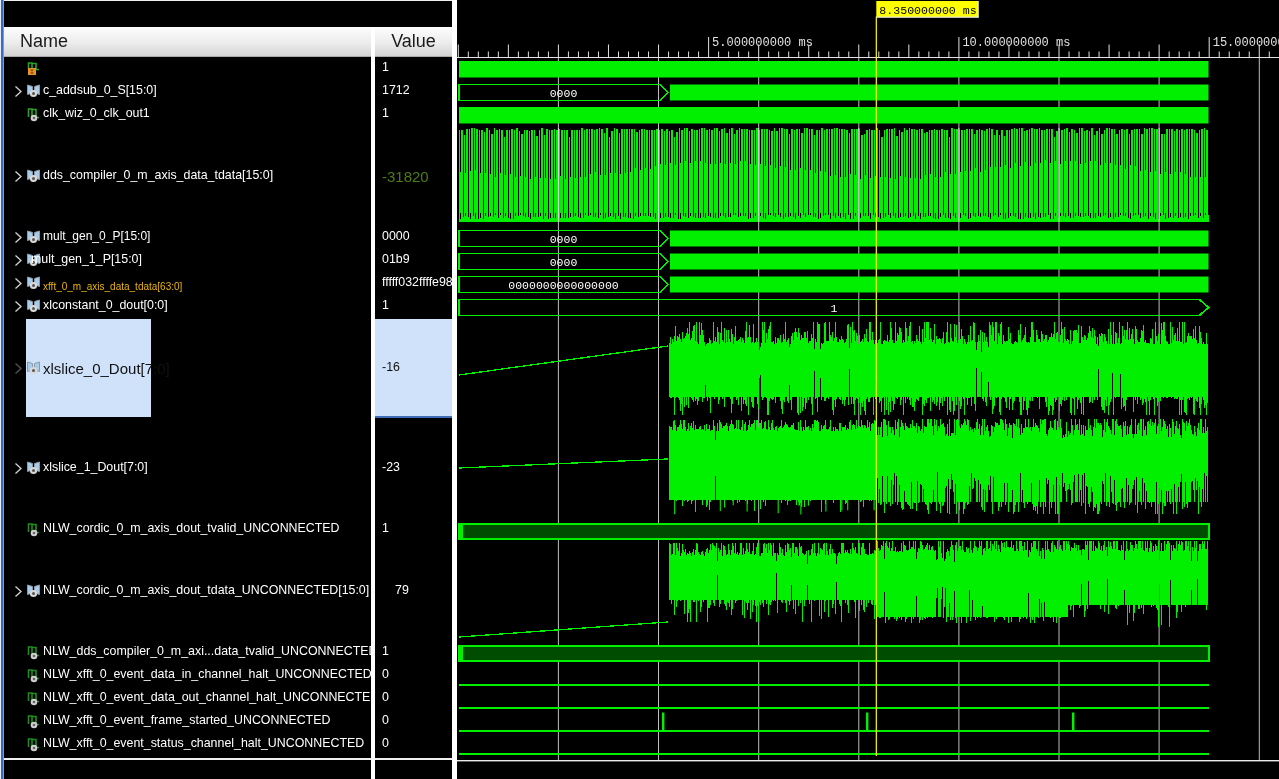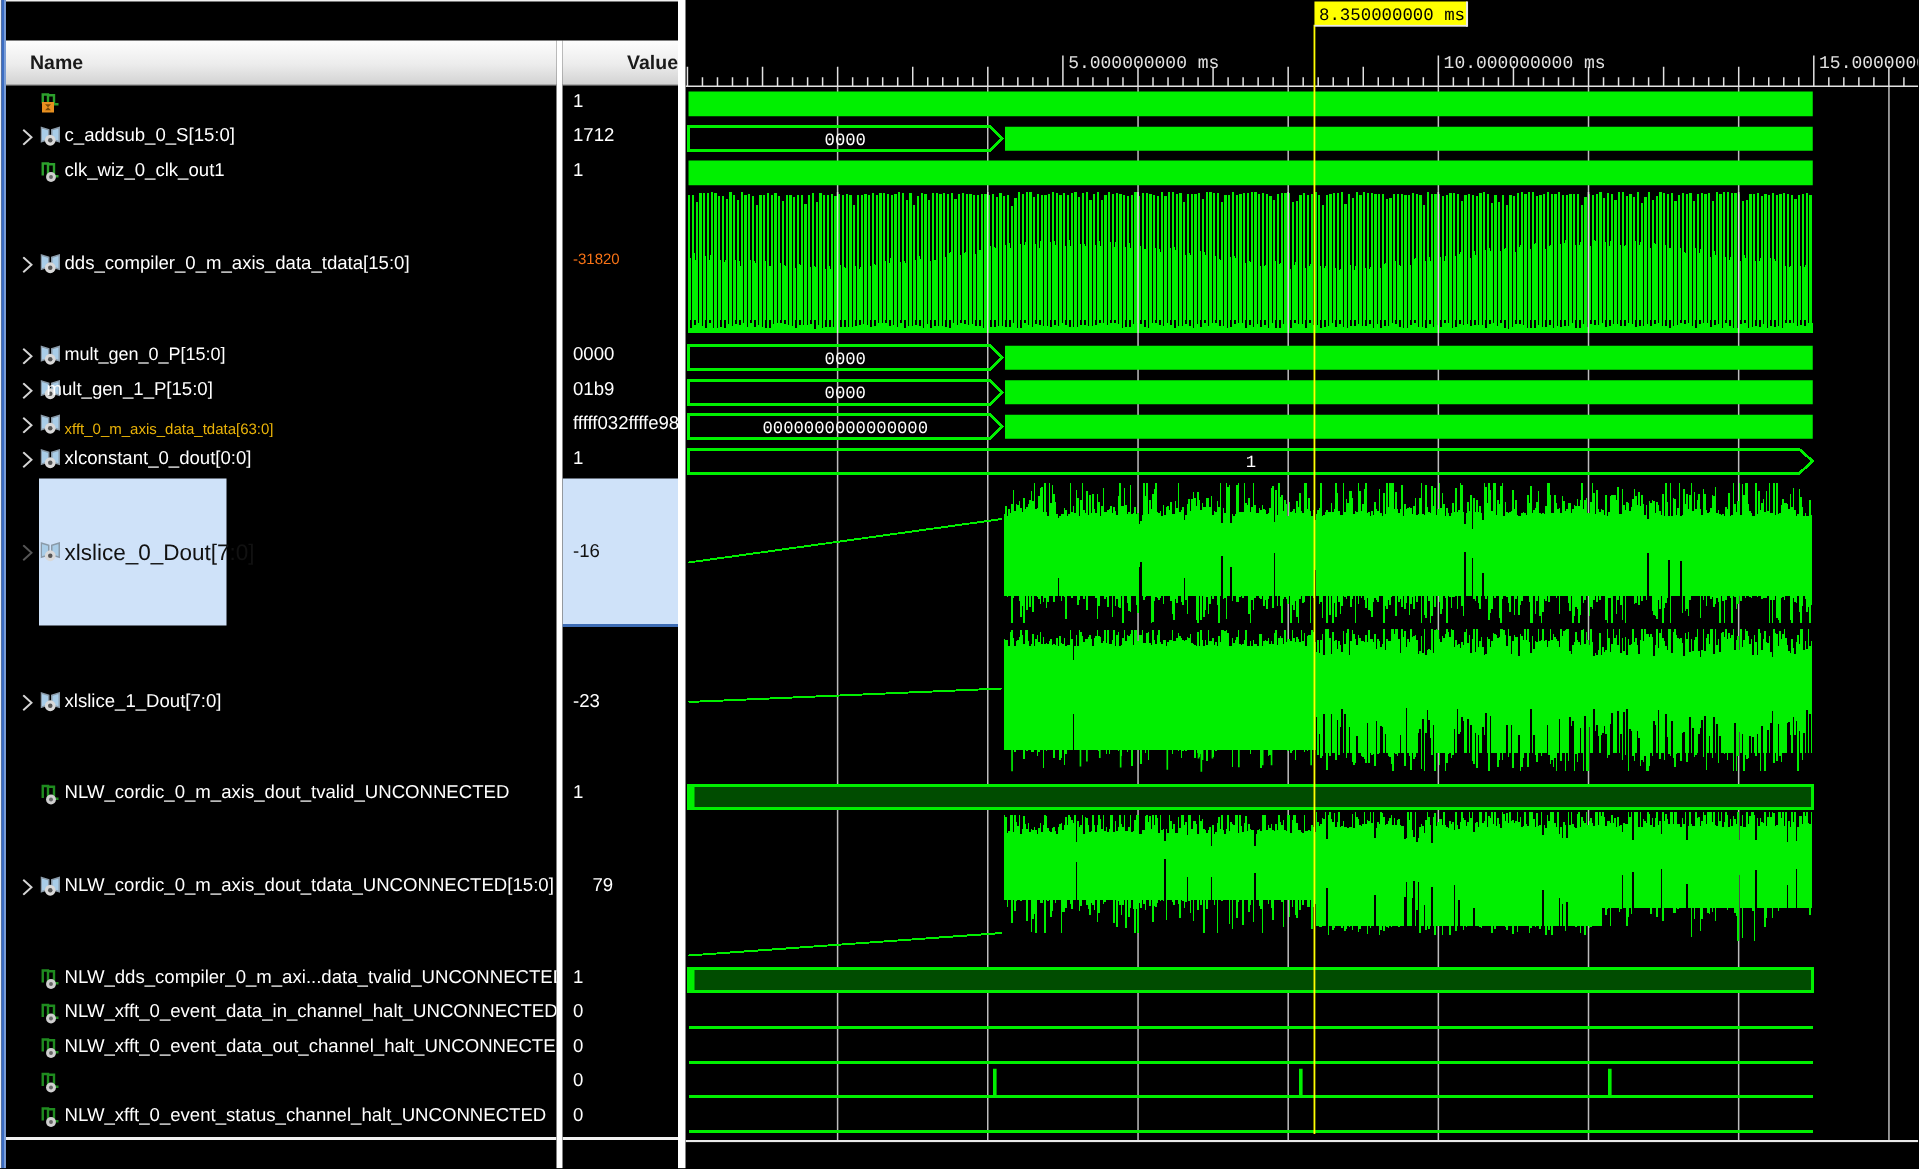--- a/index.html
+++ b/index.html
@@ -1,24 +1,24 @@
 <!DOCTYPE html>
 <html><head><meta charset="utf-8"><style>
 html,body{margin:0;padding:0;background:#000}
 #app{position:relative;width:1279px;height:779px;background:#000;overflow:hidden;font-family:"Liberation Sans",sans-serif}
-.hdr{position:absolute;top:27px;height:29px;background:linear-gradient(#fdfdfd,#ececec 55%,#d3d3d3);border-bottom:1px solid #a8a8a8;color:#1a1a1a;font-weight:bold;font-size:13px;line-height:29px}
+.hdr{position:absolute;top:27px;height:29px;background:linear-gradient(#fdfdfd,#ececec 55%,#d3d3d3);border-bottom:1px solid #a8a8a8;color:#1a1a1a;font-weight:normal;font-size:18px;line-height:29px}
 </style></head><body>
 <div id="app">
 <div style="position:absolute;left:0;top:0;width:1px;height:779px;background:#e8eef8"></div>
 <div style="position:absolute;left:1px;top:0;width:3px;height:779px;background:linear-gradient(90deg,#3a6cc4 0 2px,#7a9cd4 2px 3px)"></div>
 <div style="position:absolute;left:4px;top:0;width:448px;height:1px;background:#f0f0f0"></div>
 <div style="position:absolute;left:371px;top:27px;width:4px;height:752px;background:#fff"></div>
 <div style="position:absolute;left:452px;top:0;width:5px;height:779px;background:#fff"></div>
 <div class="hdr" style="left:4px;width:367px"><span style="margin-left:16px">Name</span></div>
-<div class="hdr" style="left:375px;width:77px;text-align:right">Value</div>
+<div class="hdr" style="left:375px;width:77px;text-align:center">Value</div>
 <div id="names" style="position:absolute;left:4px;top:0;width:367px;height:779px;overflow:hidden">
 <div style="position:absolute;left:23px;top:61.3px"><svg width="13" height="15" viewBox="0 0 13 15">
           <path d="M1.5,8 V2 H5 V8 M5,2.5 H9 V8.5 H12" fill="none" stroke="#2ca02c" stroke-width="1.6"></path>
           <rect x="1" y="7" width="8" height="7" fill="#e89020"></rect>
           <path d="M3,8.5 h4 l-4,4 h4 z" fill="#7a4a08"></path>
         </svg></div>
       <svg width="8" height="11" viewBox="0 0 8 11" style="position:absolute;left:9.5px;top:86.0px">
         <path d="M1.5,0.5 L7,5.5 L1.5,10.5" fill="none" stroke="#d4d4d4" stroke-width="1.3"></path>
       </svg>
       <div style="position:absolute;left:23px;top:84.3px"><svg width="13" height="14" viewBox="0 0 13 14">
@@ -137,33 +137,34 @@
           <path d="M1.5,10 V2 H5 V10 M5,2.5 H9 V10.5 H12" fill="none" stroke="#1f8c1f" stroke-width="1.6"></path>
           <circle cx="7" cy="11" r="3.3" fill="#cfcfcf"></circle>
           <circle cx="7" cy="11" r="1.3" fill="#666"></circle>
         </svg></div>
       <div style="position:absolute;left:39px;top:690.1px;width:331px;overflow:hidden;white-space:nowrap;color:#fff;font-size:12.4px">NLW_xfft_0_event_data_out_channel_halt_UNCONNECTED</div>
       <div style="position:absolute;left:23px;top:714.3px"><svg width="13" height="15" viewBox="0 0 13 15">
           <path d="M1.5,10 V2 H5 V10 M5,2.5 H9 V10.5 H12" fill="none" stroke="#1f8c1f" stroke-width="1.6"></path>
           <circle cx="7" cy="11" r="3.3" fill="#cfcfcf"></circle>
           <circle cx="7" cy="11" r="1.3" fill="#666"></circle>
         </svg></div>
+      <div style="position:absolute;left:39px;top:713.1px;width:331px;overflow:hidden;white-space:nowrap;color:#fff;font-size:12.4px">NLW_xfft_0_event_frame_started_UNCONNECTED</div>
       <div style="position:absolute;left:23px;top:737.3px"><svg width="13" height="15" viewBox="0 0 13 15">
           <path d="M1.5,10 V2 H5 V10 M5,2.5 H9 V10.5 H12" fill="none" stroke="#1f8c1f" stroke-width="1.6"></path>
           <circle cx="7" cy="11" r="3.3" fill="#cfcfcf"></circle>
           <circle cx="7" cy="11" r="1.3" fill="#666"></circle>
         </svg></div>
       <div style="position:absolute;left:39px;top:736.1px;width:331px;overflow:hidden;white-space:nowrap;color:#fff;font-size:12.4px">NLW_xfft_0_event_status_channel_halt_UNCONNECTED</div>
 <div style="position:absolute;left:0;top:758px;width:367px;height:2px;background:#f0f0f0"></div>
 </div>
 <div id="vals" style="position:absolute;left:375px;top:0;width:77px;height:779px;overflow:hidden">
 <div style="position:absolute;left:7px;top:60.1px;width:72px;overflow:hidden;white-space:nowrap;color:#fff;font-size:12.4px">1</div>
       <div style="position:absolute;left:7px;top:83.1px;width:72px;overflow:hidden;white-space:nowrap;color:#fff;font-size:12.4px">1712</div>
       <div style="position:absolute;left:7px;top:106.1px;width:72px;overflow:hidden;white-space:nowrap;color:#fff;font-size:12.4px">1</div>
-      <div style="position:absolute;left:7px;top:167.6px;width:72px;overflow:hidden;white-space:nowrap;color:#f97316;font-size:10px">-31820</div>
+      <div style="position:absolute;left:7px;top:167.6px;width:72px;overflow:hidden;white-space:nowrap;color:#4d7c0f;font-size:15px">-31820</div>
       <div style="position:absolute;left:7px;top:229.1px;width:72px;overflow:hidden;white-space:nowrap;color:#fff;font-size:12.4px">0000</div>
       <div style="position:absolute;left:7px;top:252.1px;width:72px;overflow:hidden;white-space:nowrap;color:#fff;font-size:12.4px">01b9</div>
       <div style="position:absolute;left:7px;top:275.1px;width:72px;overflow:hidden;white-space:nowrap;color:#fff;font-size:12.4px">fffff032ffffe98f</div>
       <div style="position:absolute;left:7px;top:298.1px;width:72px;overflow:hidden;white-space:nowrap;color:#fff;font-size:12.4px">1</div>
       <div style="position:absolute;left:0;top:319px;width:77px;height:97px;background:#cfe2f9;border-bottom:2px solid #3e6db5"></div>
       <div style="position:absolute;left:7px;top:359.6px;width:72px;overflow:hidden;white-space:nowrap;color:#111;font-size:12.4px">-16</div>
       <div style="position:absolute;left:7px;top:459.6px;width:72px;overflow:hidden;white-space:nowrap;color:#fff;font-size:12.4px">-23</div>
       <div style="position:absolute;left:7px;top:521.1px;width:72px;overflow:hidden;white-space:nowrap;color:#fff;font-size:12.4px">1</div>
       <div style="position:absolute;left:20px;top:582.6px;width:72px;overflow:hidden;white-space:nowrap;color:#fff;font-size:12.4px">79</div>
       <div style="position:absolute;left:7px;top:644.1px;width:72px;overflow:hidden;white-space:nowrap;color:#fff;font-size:12.4px">1</div>

